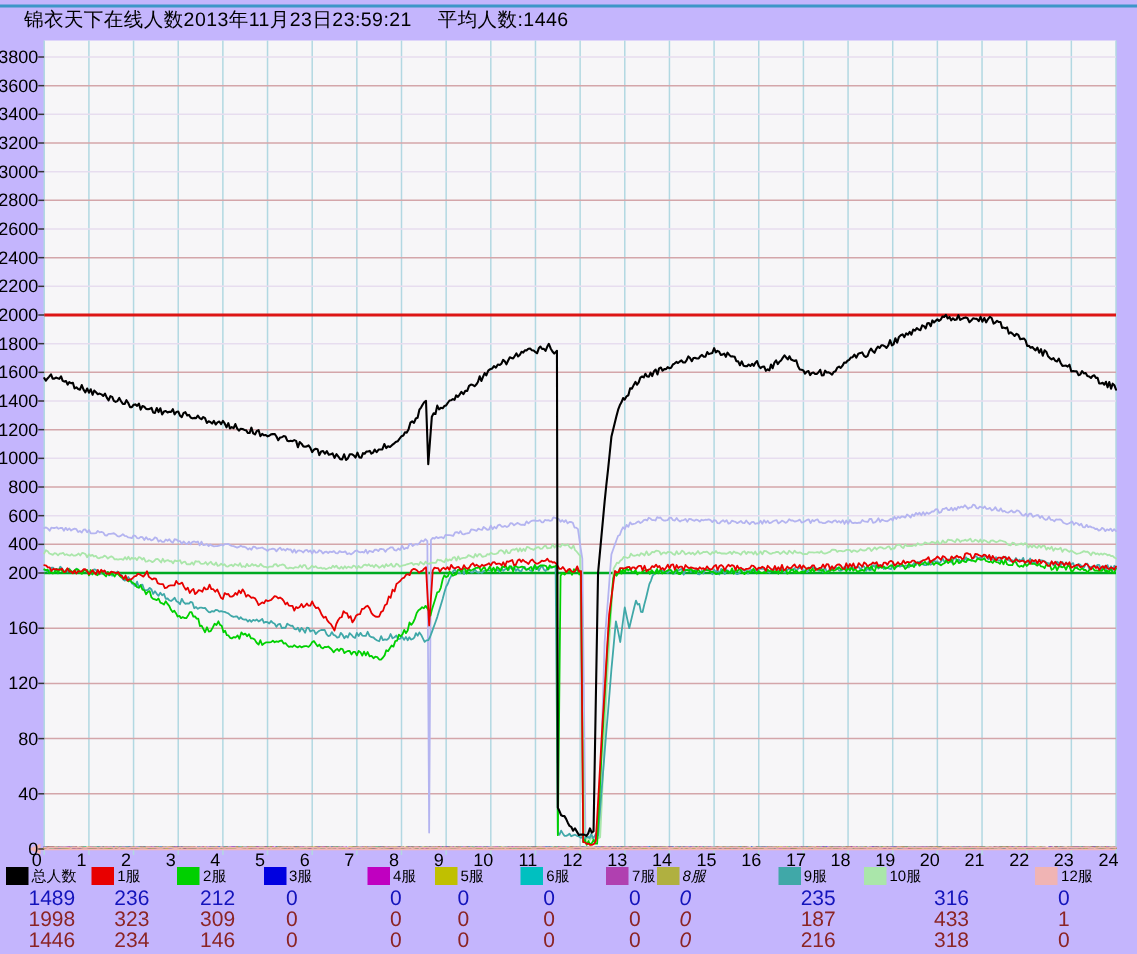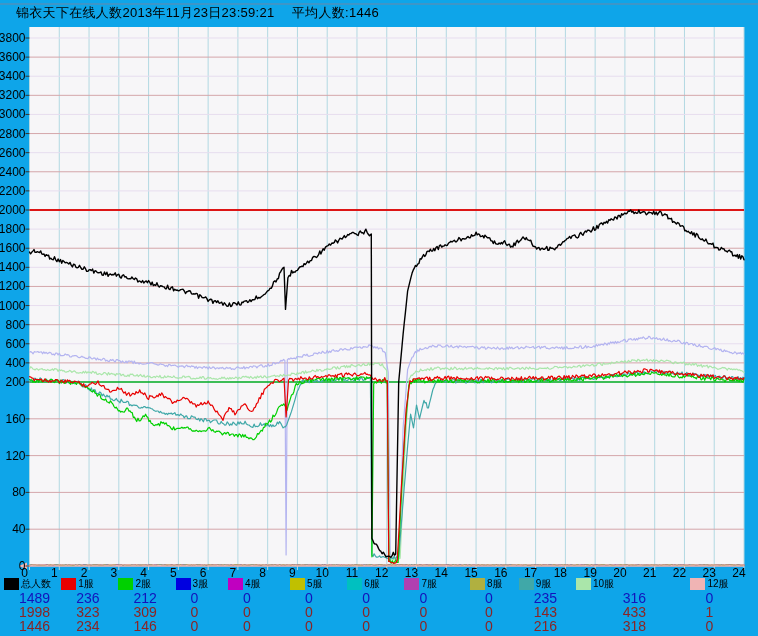--- a/index.html
+++ b/index.html
@@ -12,21 +12,21 @@
   .lcol{position:absolute;top:577px;width:70px;}
   .lhead{display:flex;align-items:center;height:14px;font-size:10px;color:#000;white-space:nowrap;}
   .sw{width:15px;height:12px;margin-right:2px;flex:none;}
   .lnum{font-size:14px;height:14px;line-height:14px;padding-left:15px;white-space:nowrap;}
   .cur{color:#1313bb;}
   .mx,.av{color:#8b2424;}
 </style>
 </head>
 <body>
 
-<div id="app" style="background: #0ea5e9;">
+<div id="app" style="background: #c4b5fd;">
   <div class="topline" style="background: rgb(61, 150, 200);"></div>
   <div class="title">锦衣天下在线人数2013年11月23日23:59:21　 平均人数:1446</div>
   <svg id="chart" width="758" height="636">
       <rect x="29.5" y="27" width="714.5" height="539" fill="#f7f6f8"></rect>
       <g>
         <line x1="29.5" y1="27" x2="29.5" y2="570" stroke="#b2d8e2" stroke-width="1"></line>
         <line x1="59.27083333333333" y1="27" x2="59.27083333333333" y2="570" stroke="#b2d8e2" stroke-width="1"></line>
         <line x1="89.04166666666666" y1="27" x2="89.04166666666666" y2="570" stroke="#b2d8e2" stroke-width="1"></line>
         <line x1="118.8125" y1="27" x2="118.8125" y2="570" stroke="#b2d8e2" stroke-width="1"></line>
         <line x1="148.58333333333331" y1="27" x2="148.58333333333331" y2="570" stroke="#b2d8e2" stroke-width="1"></line>
@@ -204,21 +204,21 @@
       </div>
       <div class="lcol" style="left: 175.6px;">
         <div class="lhead">
           <span class="sw" style="background: rgb(0, 0, 224);"></span>
           <span>3服</span>
         </div>
         <div class="lnum cur">0</div>
         <div class="lnum mx">0</div>
         <div class="lnum av">0</div>
       </div>
-      <div class="lcol" style="left: 228px;">
+      <div class="lcol" style="left: 245px;">
         <div class="lhead">
           <span class="sw" style="background: rgb(192, 0, 192);"></span>
           <span>4服</span>
         </div>
         <div class="lnum cur">0</div>
         <div class="lnum mx">0</div>
         <div class="lnum av">0</div>
       </div>
       <div class="lcol" style="left: 290px;">
         <div class="lhead">
@@ -240,36 +240,36 @@
       </div>
       <div class="lcol" style="left: 404.4px;">
         <div class="lhead">
           <span class="sw" style="background: rgb(176, 64, 176);"></span>
           <span>7服</span>
         </div>
         <div class="lnum cur">0</div>
         <div class="lnum mx">0</div>
         <div class="lnum av">0</div>
       </div>
-      <div class="lcol" style="left: 470px;">
+      <div class="lcol" style="left: 438px; font-style: italic;">
         <div class="lhead">
           <span class="sw" style="background: rgb(176, 176, 64);"></span>
           <span>8服</span>
         </div>
         <div class="lnum cur">0</div>
         <div class="lnum mx">0</div>
         <div class="lnum av">0</div>
       </div>
       <div class="lcol" style="left: 518.8px;">
         <div class="lhead">
           <span class="sw" style="background: rgb(64, 168, 168);"></span>
           <span>9服</span>
         </div>
         <div class="lnum cur">235</div>
-        <div class="lnum mx">143</div>
+        <div class="lnum mx">187</div>
         <div class="lnum av">216</div>
       </div>
       <div class="lcol" style="left: 576px; text-align: right;">
         <div class="lhead">
           <span class="sw" style="background: rgb(170, 230, 170);"></span>
           <span>10服</span>
         </div>
         <div class="lnum cur">316</div>
         <div class="lnum mx">433</div>
         <div class="lnum av">318</div>

